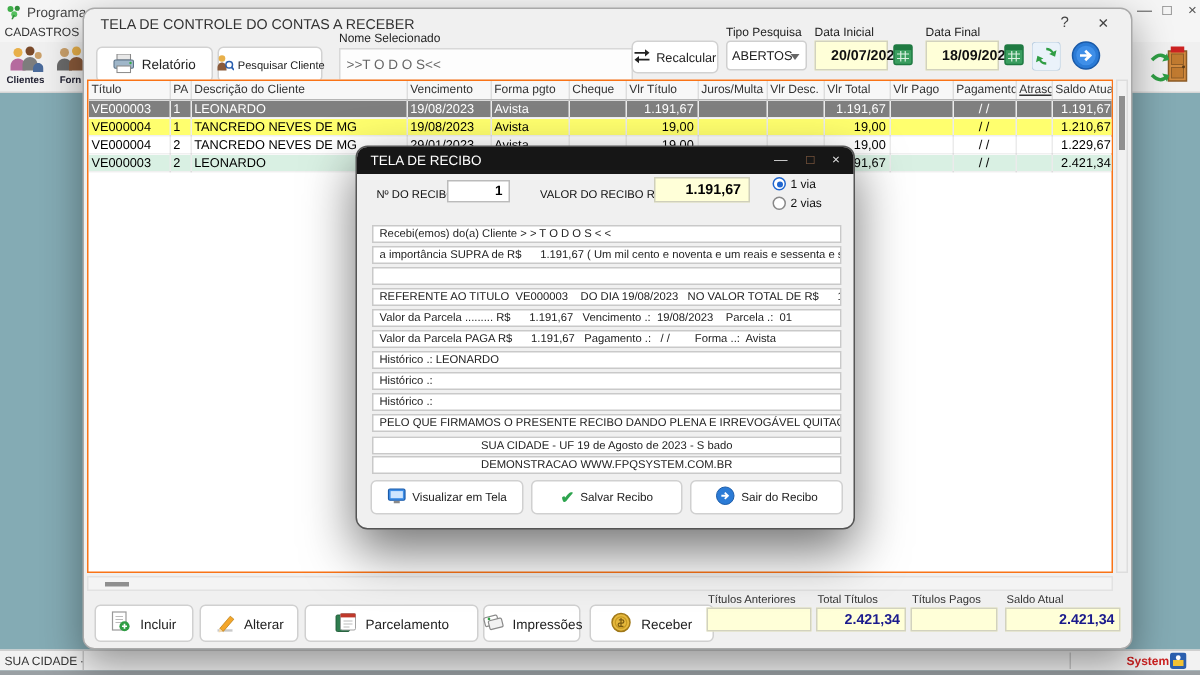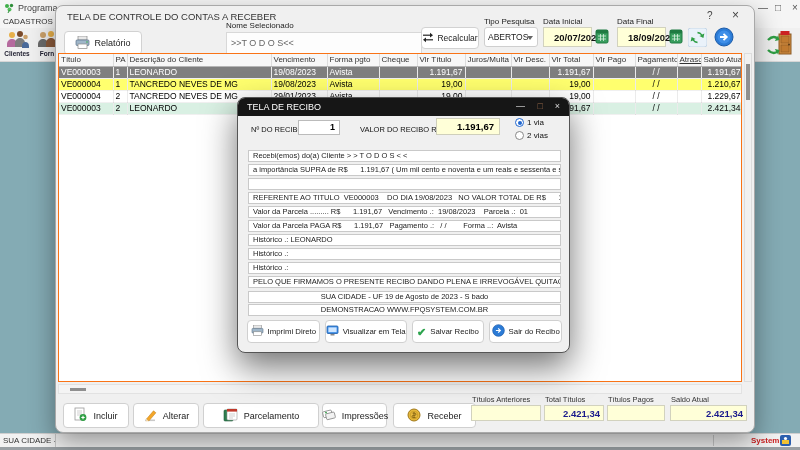--- a/index.html
+++ b/index.html
@@ -187,20 +187,31 @@
         <svg width="15" height="13" viewBox="0 0 15 13">
             <rect x="3" y="0" width="9" height="4" fill="#e8e8e8" stroke="#888" stroke-width=".7"></rect>
             <rect x="1" y="4" width="13" height="5.5" rx="1" fill="#9fb6c9" stroke="#5a7186" stroke-width=".7"></rect>
             <rect x="3" y="8" width="9" height="4.4" fill="#fff" stroke="#888" stroke-width=".7"></rect>
             <circle cx="12" cy="6" r=".8" fill="#3a4"></circle>
           </svg>
       </span>
       <span>Relatório</span>
     </div>
 
+    <div class="btn" style="left:89px;top:25px;width:70px;height:24px;font-size:7.4px;gap:3px">
+      <span>
+        <svg width="12" height="12" viewBox="0 0 12 12">
+            <circle cx="4" cy="3" r="2.2" fill="#e8b04a"></circle>
+            <path d="M1 9c0-2 1.4-3.4 3-3.4S7 7 7 9v2H1z" fill="#8a5a3a"></path>
+            <circle cx="8.8" cy="7.2" r="2.2" fill="none" stroke="#2b5fae" stroke-width="1"></circle>
+            <path d="M10.3 8.8 12 10.6" stroke="#2b5fae" stroke-width="1.2"></path>
+          </svg>
+      </span>
+      <span>Pesquisar Cliente</span>
+    </div>
 
     <span class="lbl" style="left:170px;top:15px">Nome Selecionado</span>
     <div class="inp" style="left:170px;top:26px;width:196px;height:22px;line-height:20px">&gt;&gt;T O D O S&lt;&lt;</div>
 
     <div class="btn" style="left:365px;top:21px;width:58px;height:22px;gap:3px;font-size:8.5px">
       <span>
         <svg width="12" height="11" viewBox="0 0 12 11">
             <path d="M1 3.2h8" stroke="#222" stroke-width="1.2"></path>
             <path d="M8 .8 11 3.2 8 5.6z" fill="#222"></path>
             <path d="M3 7.8h8" stroke="#222" stroke-width="1.2"></path>
@@ -441,30 +452,20 @@
     <div class="mrow" style="top:136px">Histórico .: LEONARDO</div>
     <div class="mrow" style="top:150px">Histórico .:</div>
     <div class="mrow" style="top:164px">Histórico .:</div>
     <div class="mrow" style="top:178px">PELO QUE FIRMAMOS O PRESENTE RECIBO DANDO PLENA E IRREVOGÁVEL QUITAÇÃO.</div>
     <div class="mrow center" style="top:193px">SUA CIDADE - UF 19 de Agosto de 2023 - S bado</div>
     <div class="mrow center" style="top:206px">DEMONSTRACAO WWW.FPQSYSTEM.COM.BR</div>
 
     <div class="mbtn-row">
       <div class="mbtn">
         <span>
-          <svg width="13" height="11" viewBox="0 0 15 13">
-              <rect x="3" y="0" width="9" height="4" fill="#e8e8e8" stroke="#888" stroke-width=".7"></rect>
-              <rect x="1" y="4" width="13" height="5.5" rx="1" fill="#9fb6c9" stroke="#5a7186" stroke-width=".7"></rect>
-              <rect x="3" y="8" width="9" height="4.4" fill="#fff" stroke="#888" stroke-width=".7"></rect>
-            </svg>
-        </span>
-        <span>Imprimi Direto</span>
-      </div>
-      <div class="mbtn">
-        <span>
           <svg width="13" height="11" viewBox="0 0 13 11">
               <rect x="1" y="1" width="11" height="7.5" rx="1" fill="#3f8fe8" stroke="#1a5aa8" stroke-width=".8"></rect>
               <rect x="2.4" y="2.4" width="8.2" height="4.7" fill="#cfe6ff"></rect>
               <rect x="4.5" y="9" width="4" height="1.5" fill="#8a8a8a"></rect>
             </svg>
         </span>
         <span>Visualizar em Tela</span>
       </div>
       <div class="mbtn">
         <span class="check-glyph">✔</span>

